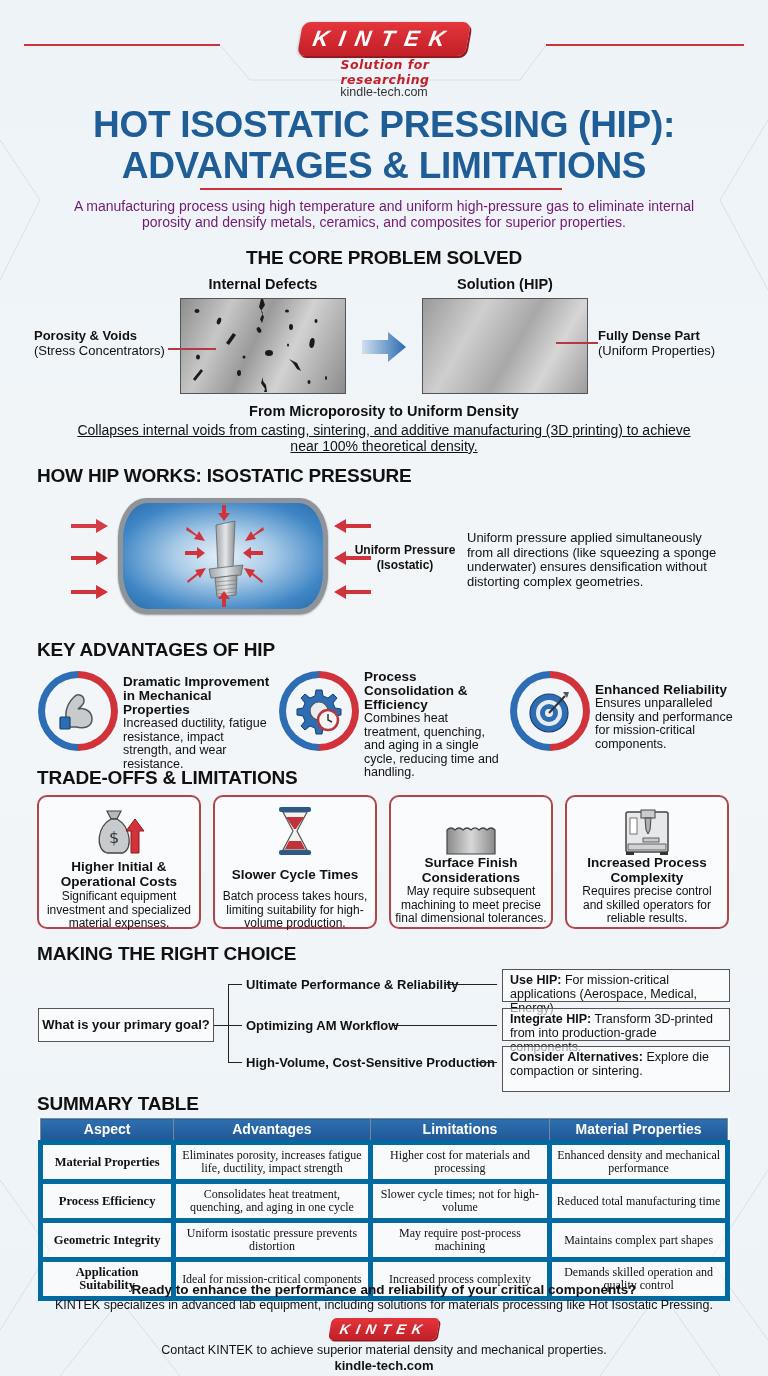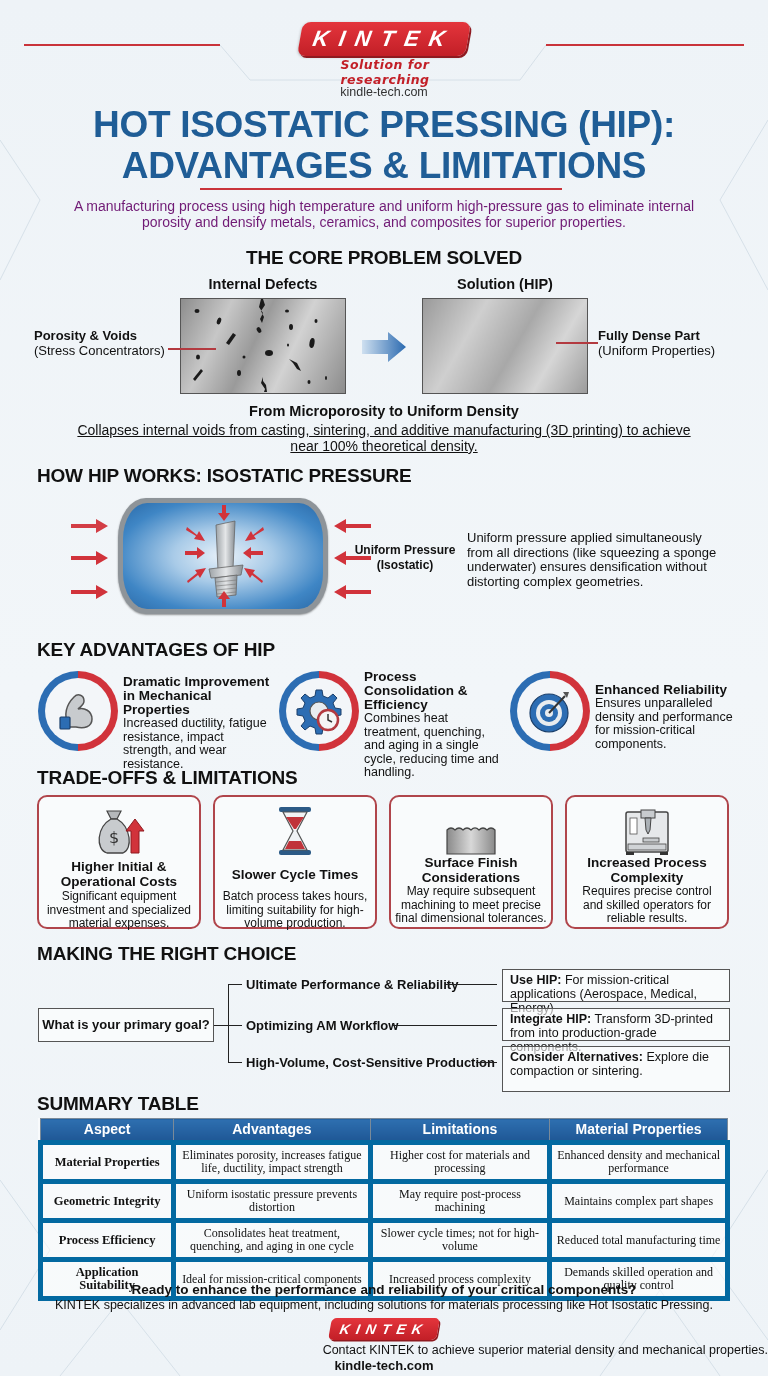--- a/index.html
+++ b/index.html
@@ -120,21 +120,21 @@
   .foot-q { position: absolute; top: 1282px; left: 0; width: 768px; text-align: center; font-weight: bold; font-size: 13.5px; }
   .foot-s { position: absolute; top: 1298px; left: 0; width: 768px; text-align: center; font-size: 12.5px; }
   .logo-small {
     position: absolute; left: 330px; top: 1318px; width: 108px; height: 22px;
     background: linear-gradient(180deg, #e4353c 0%, #c21f27 100%);
     border-radius: 5px; transform: skewX(-10deg);
     box-shadow: 1.5px 1.5px 0 #8f1a20;
     display: flex; align-items: center; justify-content: center;
     color: #fff; font-weight: bold; font-style: italic; font-size: 14px; letter-spacing: 6px;
   }
-  .foot-c { position: absolute; top: 1343px; left: 0; width: 768px; text-align: right; font-size: 12.5px; }
+  .foot-c { position: absolute; top: 1343px; left: 0; width: 768px; text-align: center; font-size: 12.5px; }
   .foot-d { position: absolute; top: 1358px; left: 0; width: 768px; text-align: center; font-weight: bold; font-size: 13px; }
 </style>
 </head>
 <body>
 
 <svg class="bg-lines" width="768" height="1376" viewBox="0 0 768 1376">
   <g stroke="#d6e0e8" stroke-width="1" fill="none">
     <path d="M0 140 L40 200 L0 280"></path>
     <path d="M768 120 L720 200 L768 290"></path>
     <path d="M0 1180 L50 1250 L0 1330"></path>
@@ -431,30 +431,30 @@
       </tr>
     </thead>
     <tbody>
       <tr>
         <td class="aspect">Material Properties</td>
         <td>Eliminates porosity, increases fatigue life, ductility, impact strength</td>
         <td>Higher cost for materials and processing</td>
         <td>Enhanced density and mechanical performance</td>
       </tr>
       <tr>
+        <td class="aspect">Process Efficiency</td>
+        <td>Consolidates heat treatment, quenching, and aging in one cycle</td>
+        <td>Slower cycle times; not for high-volume</td>
+        <td>Reduced total manufacturing time</td>
+      </tr>
+      <tr>
         <td class="aspect">Geometric Integrity</td>
         <td>Uniform isostatic pressure prevents distortion</td>
         <td>May require post-process machining</td>
         <td>Maintains complex part shapes</td>
-      </tr>
-      <tr>
-        <td class="aspect">Process Efficiency</td>
-        <td>Consolidates heat treatment, quenching, and aging in one cycle</td>
-        <td>Slower cycle times; not for high-volume</td>
-        <td>Reduced total manufacturing time</td>
       </tr>
       <tr>
         <td class="aspect">Application Suitability</td>
         <td>Ideal for mission-critical components</td>
         <td>Increased process complexity</td>
         <td>Demands skilled operation and quality control</td>
       </tr>
     </tbody>
   </table>
 

